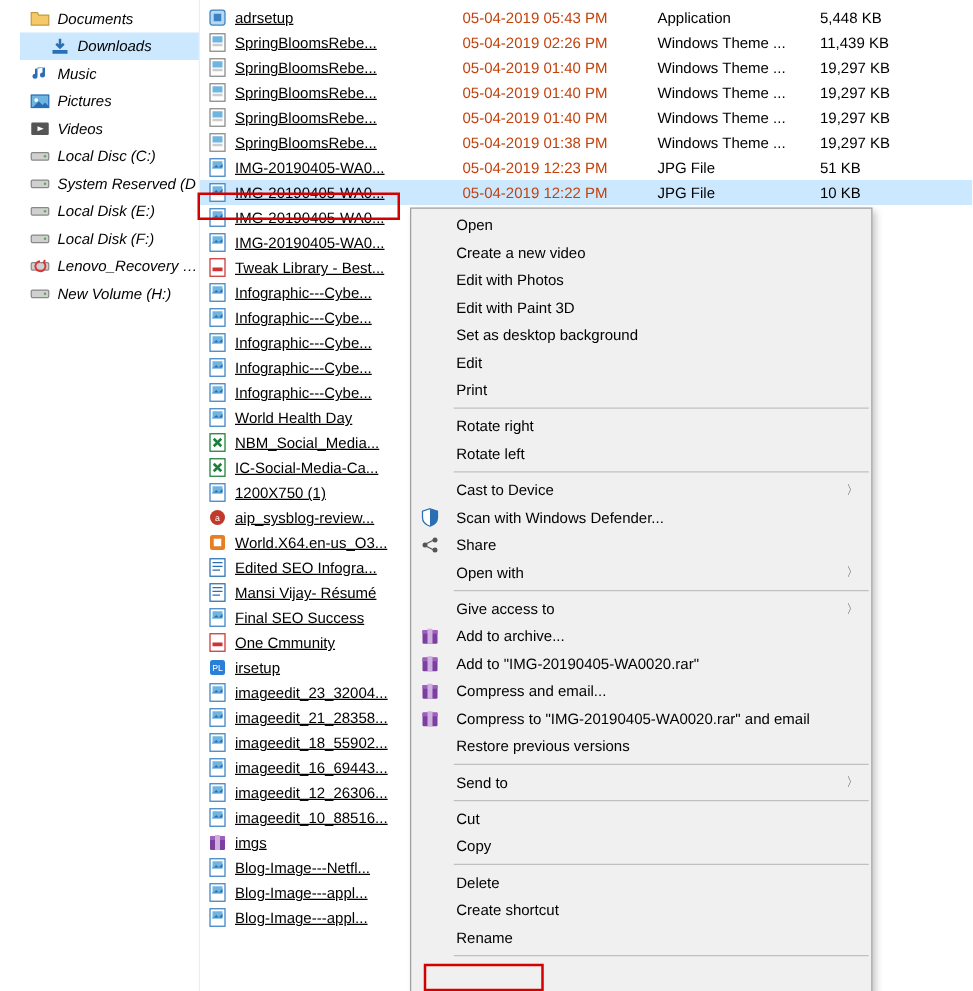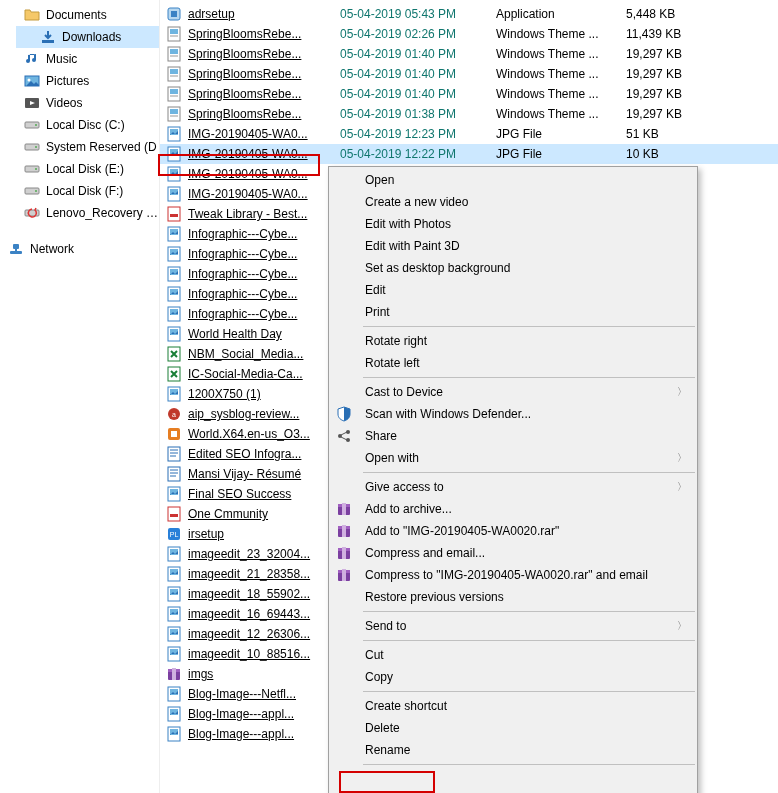--- a/index.html
+++ b/index.html
@@ -28,40 +28,40 @@
     cursor: pointer;
     gap: 6px;
   }
   .tree-item.selected {
     background: #cce8ff;
     margin-left: 16px;
   }
   .tree-item .icon { width: 16px; height: 16px; display:inline-flex; align-items:center; justify-content:center; }
   .tree-item .label { white-space: nowrap; overflow:hidden; text-overflow: ellipsis; }
   .tree-item.network { padding-left: 8px; margin-top:14px;}
-  .divider { border-right: 1px solid #eee; height:100%; }
+  .divider { border-right: 1px solid #eee; height:100%;font-style:italic; }
 
   .main {
     flex: 1;
     display: flex;
     flex-direction: column;
     position: relative;
     overflow: hidden;
   }
   .list-row {
     display: flex;
     align-items: center;
     height: 20px;
     padding-left: 6px;
     gap: 6px;
     white-space: nowrap;
   }
   .list-row .icon { width: 16px; height:16px; display:inline-flex; align-items:center; justify-content:center;}
   .col-name { width: 146px; overflow: hidden; text-overflow: ellipsis; text-decoration: underline; }
-  .col-date { width: 150px; color:#0f766e; }
+  .col-date { width: 150px; color:#c2410c;margin-left:30px; }
   .col-type { width: 124px; color:#000; }
   .col-size { width: 70px; text-align: left; color:#000; }
   .list-row.selected {
     background: #cce8ff;
   }
   .selection-box {
     position: absolute;
     border: 2px solid #d40000;
     pointer-events: none;
   }
@@ -204,31 +204,30 @@
       </div>
       <div class="tree-item">
         <span class="icon">
           <svg width="16" height="16" viewBox="0 0 16 16">
             <rect x="1" y="5" width="14" height="6" fill="#d0d0d0" stroke="#888" rx="1"></rect>
             <path d="M8 4a4 4 0 103 1l1-2" stroke="#d33" fill="none" stroke-width="1.5"></path>
           </svg>
         </span>
         <span class="label">Lenovo_Recovery (G</span>
       </div>
-    </div>
-  <div class="tree-item network">
-    <span class="icon">
-      <svg width="16" height="16" viewBox="0 0 16 16">
-          <rect x="2" y="10" width="12" height="3" fill="#3b82c4" rx="1"></rect>
-          <rect x="5" y="3" width="6" height="5" fill="#3b82c4" rx="1"></rect>
-          <rect x="7" y="8" width="2" height="2" fill="#3b82c4"></rect>
-        </svg>
-    </span>
-    <span class="label">Network</span>
-  </div>
+      <div class="tree-item">
+        <span class="icon">
+          <svg width="16" height="16" viewBox="0 0 16 16">
+            <rect x="1" y="5" width="14" height="6" fill="#d0d0d0" stroke="#888" rx="1"></rect>
+            <circle cx="12" cy="8" r="1" fill="#5a5"></circle>
+          </svg>
+        </span>
+        <span class="label">New Volume (H:)</span>
+      </div>
+    </div>
 </div>
 
 <div class="main">
   <div id="file-container">
       <div class="list-row" style="height: 4px; overflow: hidden;"></div>
       <div class="list-row">
         <span class="icon">
           <svg width="16" height="16" viewBox="0 0 16 16">
             <rect x="2" y="2" width="12" height="12" fill="#b8d8f0" stroke="#3b82c4" rx="2"></rect>
             <rect x="5" y="5" width="6" height="6" fill="#3b82c4"></rect>
@@ -814,24 +813,24 @@
     </div>
     <div class="menu-separator"></div>
     <div class="menu-item">
       <span>Cut</span>
     </div>
     <div class="menu-item">
       <span>Copy</span>
     </div>
     <div class="menu-separator"></div>
     <div class="menu-item">
+      <span>Delete</span>
+    </div>
+    <div class="menu-item">
       <span>Create shortcut</span>
-    </div>
-    <div class="menu-item">
-      <span>Delete</span>
     </div>
     <div class="menu-item">
       <span>Rename</span>
     </div>
     <div class="menu-separator"></div>
     <div class="menu-item hover">
       <span>Properties</span>
     </div>
   </div>
 

